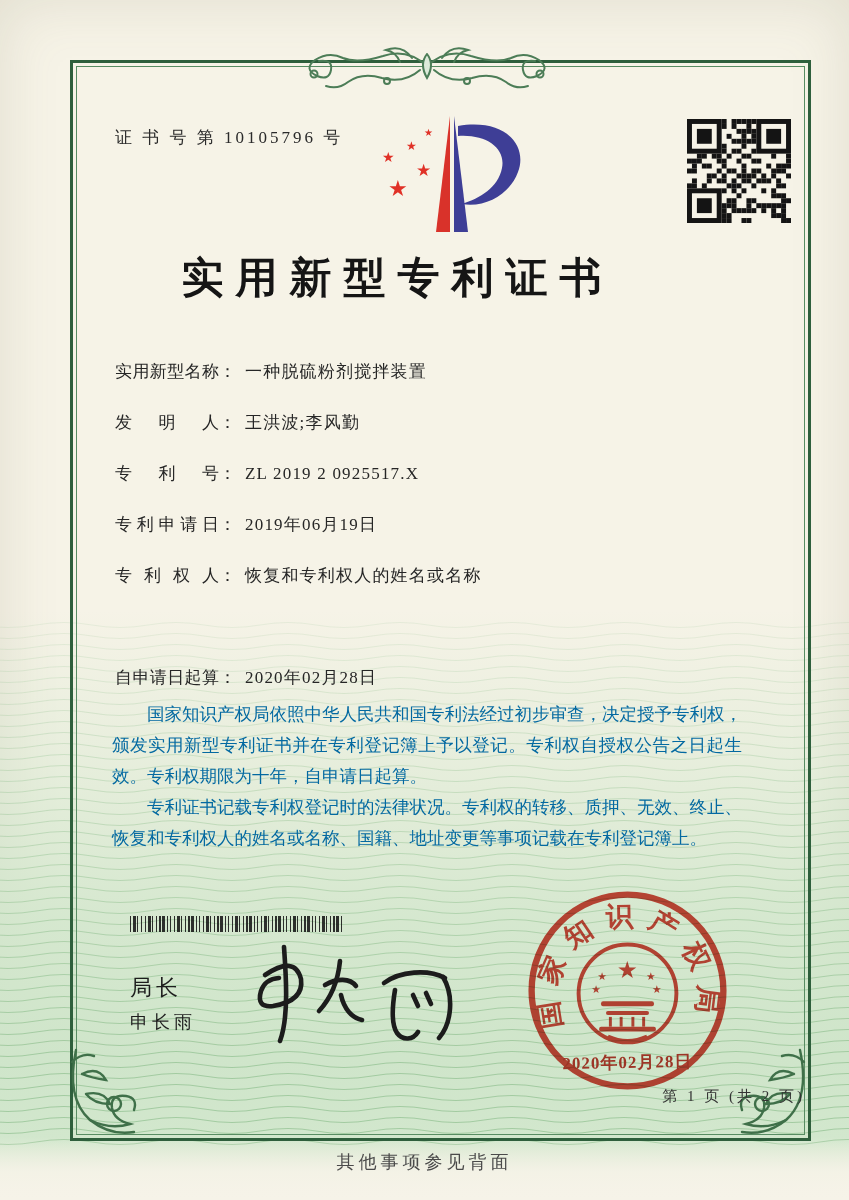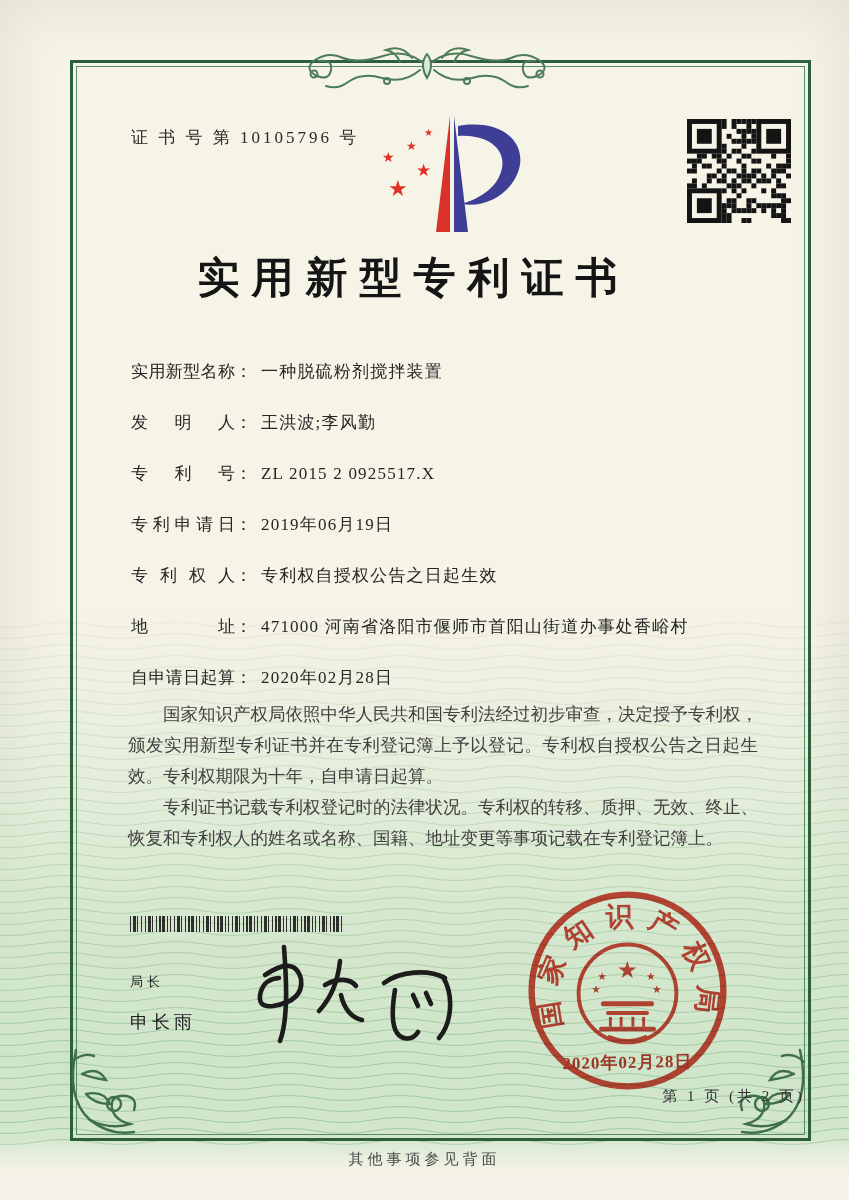--- a/index.html
+++ b/index.html
@@ -11,42 +11,42 @@
   
   #tint{left:0;top:610px;width:849px;height:590px;z-index:1;
         background:linear-gradient(180deg,rgba(214,233,209,0) 0%,rgba(212,232,207,.45) 26%,
         rgba(208,230,203,.85) 52%,#cfe5ca 76%,#d2e7cd 90%,#f4f1e4 100%);}
   #guilloche{left:0;top:622px;z-index:2;}
   #botfade{left:0;top:1137px;width:849px;height:63px;z-index:3;
         background:linear-gradient(180deg,rgba(245,242,230,0),rgba(246,243,232,.85) 55%,#f6f3e8);}
   
   #frame{left:70px;top:60px;width:735px;height:1075px;border:3px solid #2e5f3c;z-index:4;}
   #frame .inner{position:absolute;left:3px;top:3px;right:3px;bottom:3px;border:1px solid #578c62;}
-  .content{z-index:5;color:#262626;margin-left:16px;}
+  .content{z-index:5;color:#262626;}
   #certno{left:115px;top:126px;font-size:17px;letter-spacing:3px;color:#2a2a2a;}
   #title{left:70px;top:250px;width:655px;text-align:center;font-size:42px;font-weight:600;
          letter-spacing:12px;color:#151515;}
   .frow{left:115px;font-size:17px;white-space:nowrap;color:#262626;}
   .flabel{display:inline-block;width:104px;text-align:justify;text-align-last:justify;}
   .fvalue{margin-left:9px;letter-spacing:1.2px;}
   #grant2{left:455px;top:666px;font-size:17px;white-space:nowrap;color:#262626;}
-  #bodytext{left:112px;top:699px;width:630px;font-size:17.5px;line-height:31px;text-align:justify;color:#404040;}
+  #bodytext{left:112px;top:699px;width:630px;font-size:17.5px;line-height:31px;text-align:justify;color:#0369a1;}
   #bodytext p{margin:0;text-indent:2em;}
   #barcode{left:130px;top:916px;width:213px;height:16px;z-index:6;opacity:.88;
     background-image:repeating-linear-gradient(90deg,
       #161616 0 1.5px,transparent 1.5px 3px,#161616 3px 6px,transparent 6px 7.5px,
       #161616 7.5px 8.5px,transparent 8.5px 11px,#161616 11px 12px,transparent 12px 14.5px);}
-  #dirtitle{left:130px;top:973px;font-size:13px;letter-spacing:4px;z-index:6;color:#1d1d1d;}
+  #dirtitle{left:130px;top:973px;font-size:22px;letter-spacing:4px;z-index:6;color:#1d1d1d;}
   #dirname{left:130px;top:1010px;font-size:18px;letter-spacing:4px;z-index:6;color:#1d1d1d;}
   #signature{left:235px;top:935px;z-index:7;}
   #seal{left:515px;top:878px;z-index:7;mix-blend-mode:multiply;opacity:.93;}
   #sealdate{left:515px;top:1051px;width:225px;text-align:center;font-size:17px;font-weight:600;
             color:#9c3526;letter-spacing:1px;z-index:8;transform:rotate(-1deg);}
   #pageno{left:70px;top:1087px;width:735px;text-align:right;font-size:15px;letter-spacing:3px;z-index:6;color:#333;}
-  #backnote{left:0;top:1150px;width:849px;text-align:center;font-size:15px;letter-spacing:4px;z-index:8;color:#4a4a4a;}
+  #backnote{left:0;top:1150px;width:849px;text-align:center;font-size:18px;letter-spacing:4px;z-index:8;color:#4a4a4a;}
   #topornament{left:292px;top:36px;z-index:6;}
   .cornerorn{z-index:6;}
   #logo{left:368px;top:110px;z-index:5;}
   #qr{left:687px;top:119px;z-index:5;}
 </style>
 </head>
 <body>
 
 <div id="stage">
 
@@ -313,30 +313,27 @@
 
   <div id="title" class="abs content">实用新型专利证书</div>
 
   <div class="abs frow content" style="top:360px">
     <span class="flabel">实用新型名称</span><span>：</span><span class="fvalue">一种脱硫粉剂搅拌装置</span>
   </div>
   <div class="abs frow content" style="top:411px">
     <span class="flabel">发明人</span><span>：</span><span class="fvalue">王洪波;李风勤</span>
   </div>
   <div class="abs frow content" style="top:462px">
-    <span class="flabel">专利号</span><span>：</span><span class="fvalue">ZL 2015 2 0925517.X</span>
+    <span class="flabel">专利号</span><span>：</span><span class="fvalue">ZL 2019 2 0925517.X</span>
   </div>
   <div class="abs frow content" style="top:513px">
     <span class="flabel">专利申请日</span><span>：</span><span class="fvalue">2019年06月19日</span>
   </div>
   <div class="abs frow content" style="top:564px">
-    <span class="flabel">专利权人</span><span>：</span><span class="fvalue">专利权自授权公告之日起生效</span>
-  </div>
-  <div class="abs frow content" style="top:615px">
-    <span class="flabel">地址</span><span>：</span><span class="fvalue">471000 河南省洛阳市偃师市首阳山街道办事处香峪村</span>
+    <span class="flabel">专利权人</span><span>：</span><span class="fvalue">恢复和专利权人的姓名或名称</span>
   </div>
   <div class="abs frow content" style="top:666px">
     <span class="flabel">自申请日起算</span><span>：</span><span class="fvalue">2020年02月28日</span>
   </div>
 
   <div id="bodytext" class="abs content">
     <p>国家知识产权局依照中华人民共和国专利法经过初步审查，决定授予专利权，颁发实用新型专利证书并在专利登记簿上予以登记。专利权自授权公告之日起生效。专利权期限为十年，自申请日起算。</p>
     <p>专利证书记载专利权登记时的法律状况。专利权的转移、质押、无效、终止、恢复和专利权人的姓名或名称、国籍、地址变更等事项记载在专利登记簿上。</p>
   </div>
 

